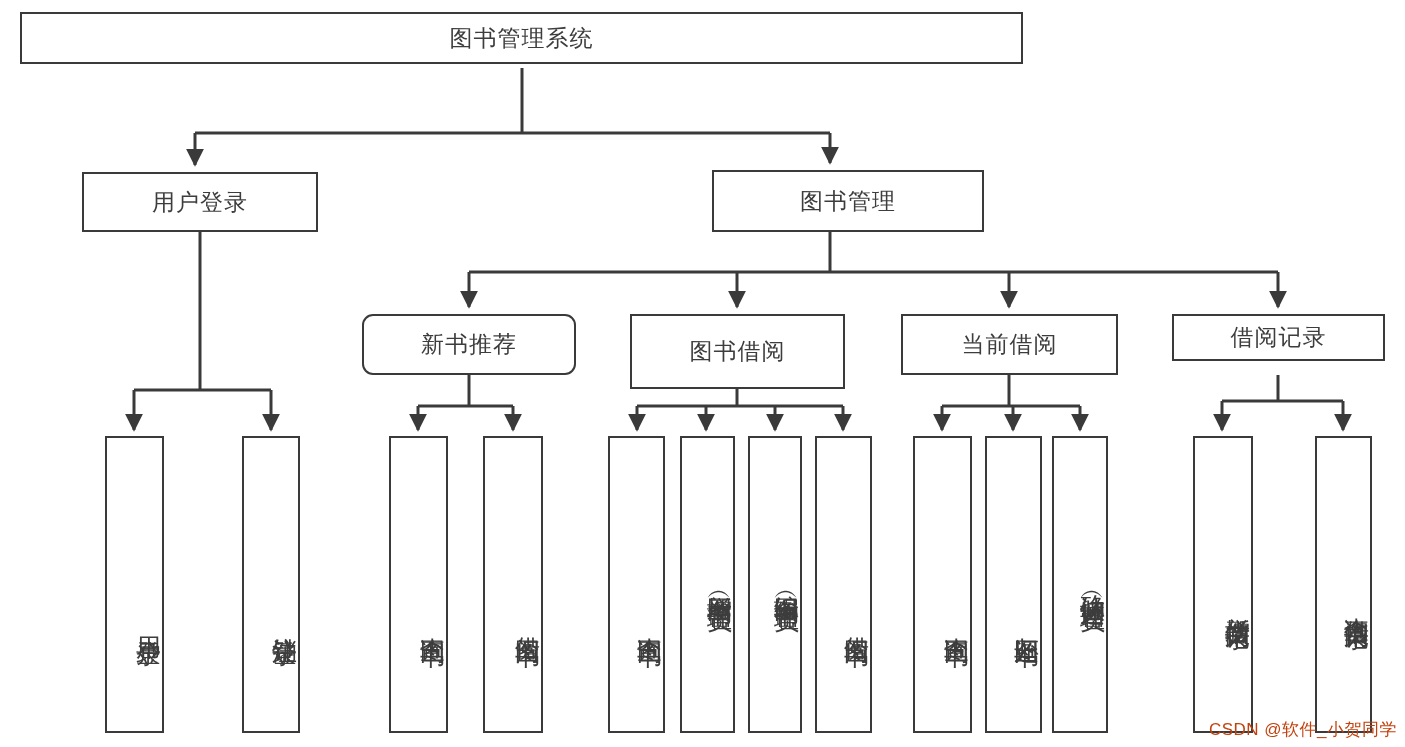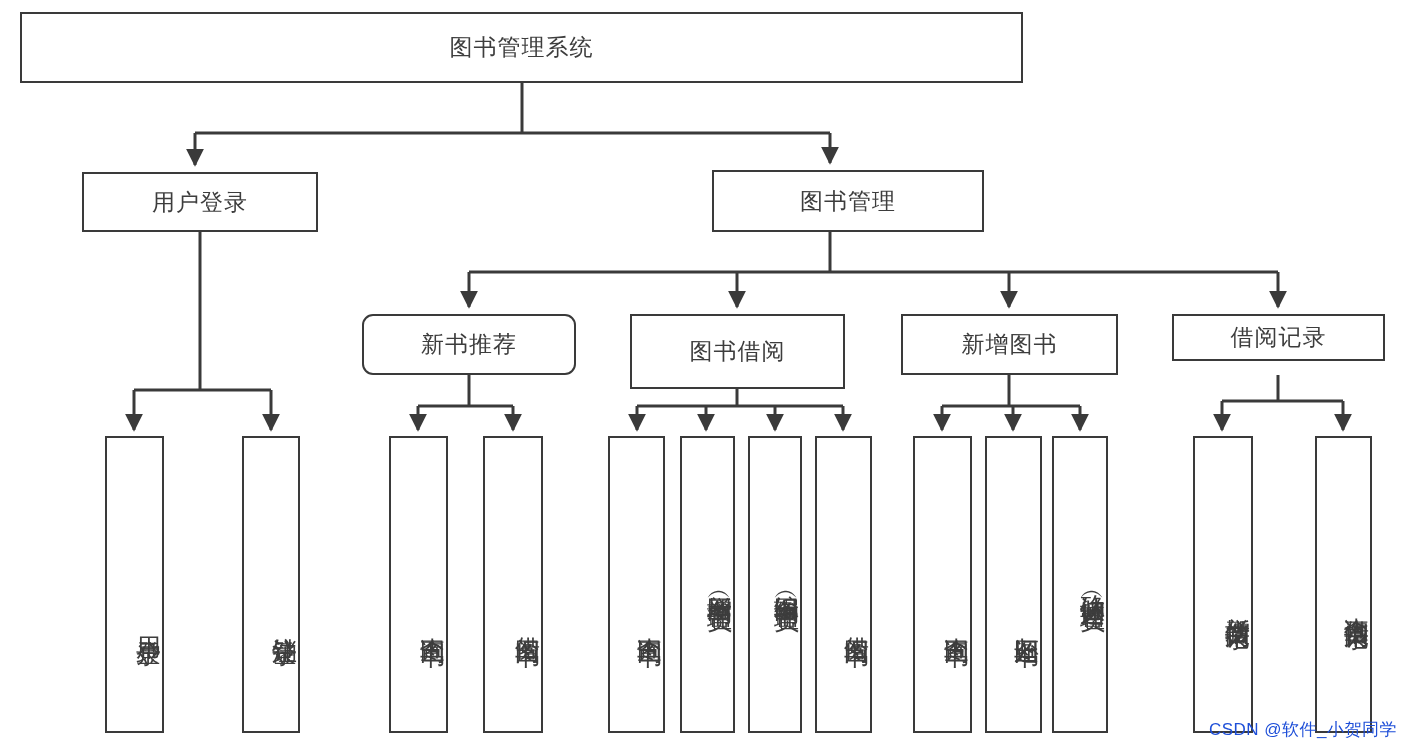--- a/index.html
+++ b/index.html
@@ -51,21 +51,21 @@
     align-items: flex-start;
   }
   .node-label {
     white-space: pre-wrap;
   }
   #watermark {
     position: absolute;
     right: 8px;
     bottom: 6px;
     font-size: 17px;
-    color: #1d4ed8;
+    color: #c2410c;
     letter-spacing: 0.5px;
     font-family: "Liberation Sans", "DejaVu Sans", sans-serif;
   }
 </style>
 </head>
 <body>
 
 <div id="canvas">
 
   <svg id="edges" viewBox="0 0 1405 747" width="1405" height="747" xmlns="http://www.w3.org/2000/svg">
@@ -111,39 +111,39 @@
       <path d="M 1013 406 L 1013 430" marker-end="url(#arrow)"></path>
       <path d="M 1080 406 L 1080 430" marker-end="url(#arrow)"></path>
 
       <path d="M 1278 375 L 1278 401"></path>
       <path d="M 1222 401 L 1343 401"></path>
       <path d="M 1222 401 L 1222 430" marker-end="url(#arrow)"></path>
       <path d="M 1343 401 L 1343 430" marker-end="url(#arrow)"></path>
     </g>
   </svg>
 
-  <div class="node horiz" style="left:20px; top:12px; width:1003px; height:71px;">
+  <div class="node horiz" style="left:20px; top:12px; width:1003px; height:52px;">
     <span class="node-label">图书管理系统</span>
   </div>
 
   <div class="node horiz" style="left:82px; top:172px; width:236px; height:60px;">
     <span class="node-label">用户登录</span>
   </div>
   <div class="node horiz" style="left:712px; top:170px; width:272px; height:62px;">
     <span class="node-label">图书管理</span>
   </div>
 
   <div class="node horiz" style="left:362px; top:314px; width:214px; height:61px;border-radius:11px;">
     <span class="node-label">新书推荐</span>
   </div>
   <div class="node horiz" style="left:630px; top:314px; width:215px; height:75px;">
     <span class="node-label">图书借阅</span>
   </div>
   <div class="node horiz" style="left:901px; top:314px; width:217px; height:61px;">
-    <span class="node-label">新增图书</span>
+    <span class="node-label">当前借阅</span>
   </div>
   <div class="node horiz" style="left:1172px; top:314px; width:213px; height:47px;">
     <span class="node-label">借阅记录</span>
   </div>
 
   <div class="node vert" style="left:105px; top:436px; width:59px; height:297px; padding-top:78px;">
     <span class="node-label">用户登录</span>
   </div>
   <div class="node vert" style="left:242px; top:436px; width:58px; height:297px; padding-top:78px;">
     <span class="node-label">注销登录</span>

